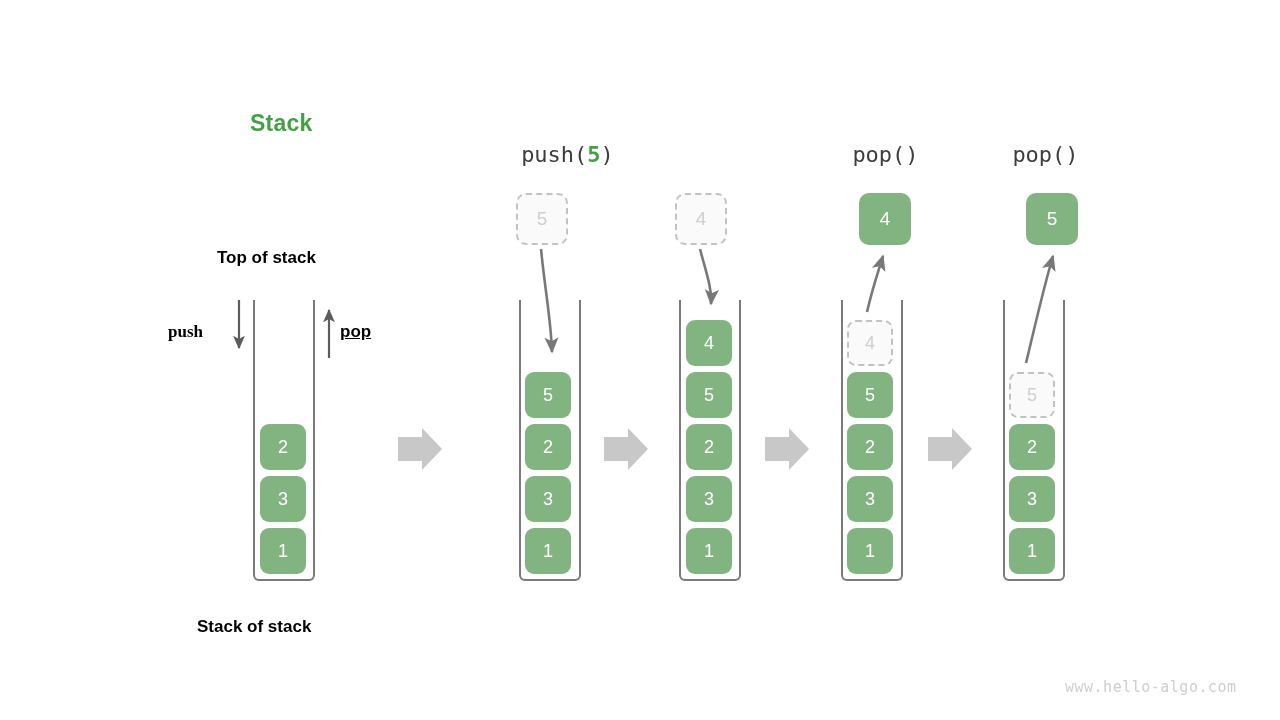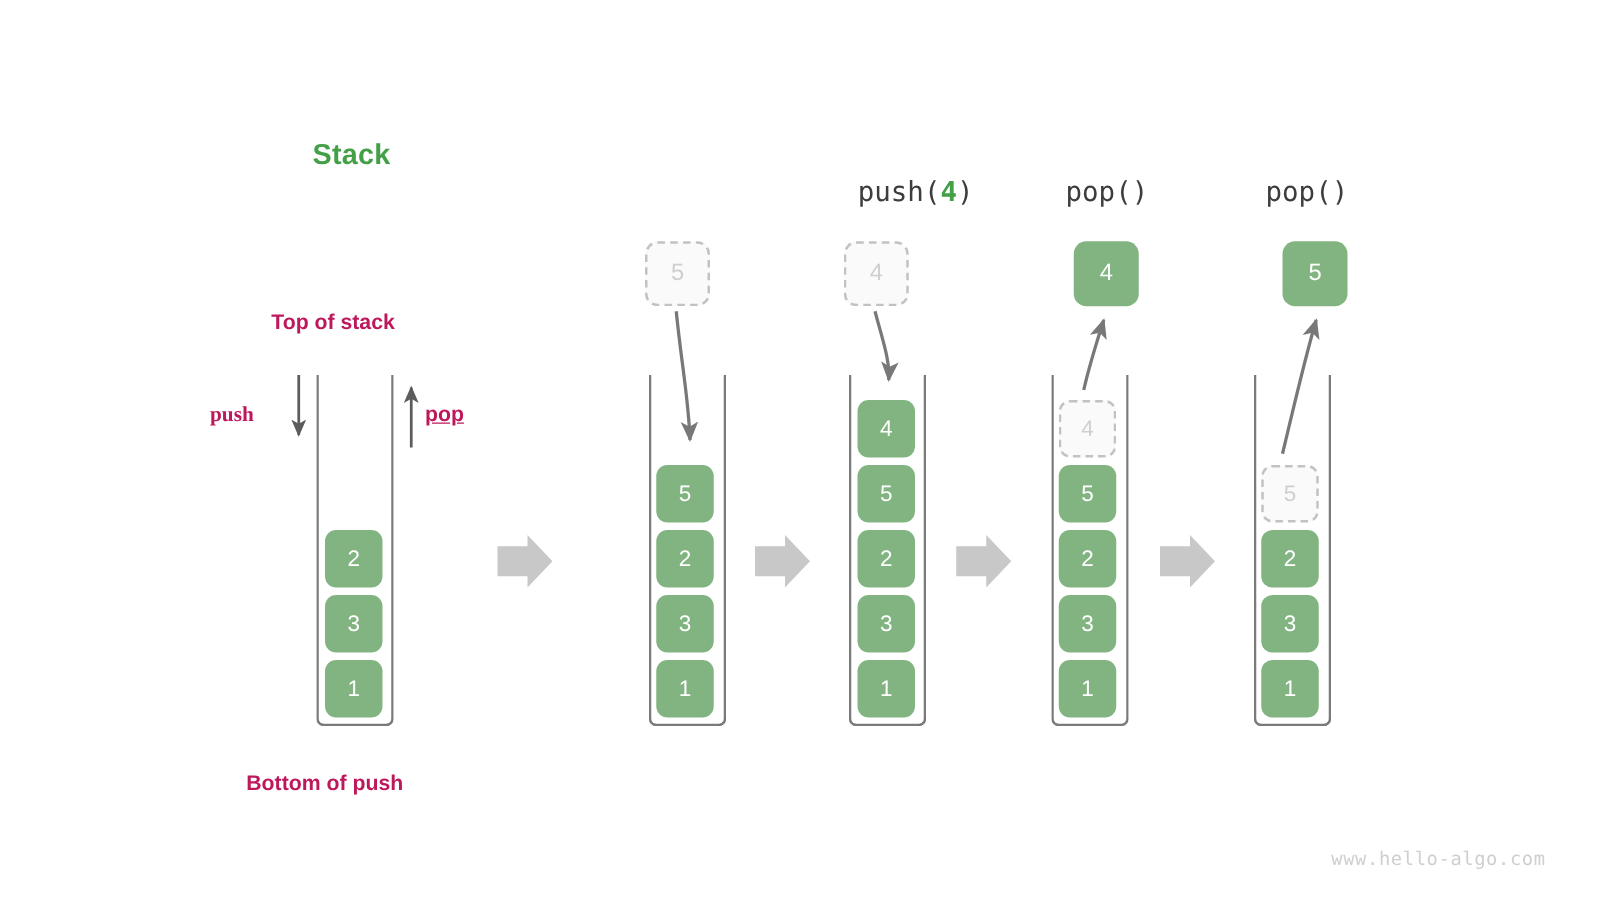--- a/index.html
+++ b/index.html
@@ -29,21 +29,21 @@
     font-weight: bold;
     color: #43a047;
     letter-spacing: 0.2px;
     white-space: nowrap;
   }
 
   
   .label-bold {
     font-size: 17px;
     font-weight: bold;
-    color: #be185d;
+    color: #000000;
     white-space: nowrap;
   }
 
   
   .op-caption {
     font-family: "DejaVu Sans Mono", monospace;
     font-size: 22px;
     color: #3d3d3d;
     white-space: nowrap;
     text-align: center;
@@ -117,30 +117,30 @@
 </style>
 </head>
 <body>
 
 <div id="canvas">
 
   <div class="abs title" style="left:250px; top:110px;">Stack</div>
 
   <div class="abs label-bold" style="left:217px; top:248px;">Top of stack</div>
 
-  <div class="abs label-bold" style="left:197px; top:617px;">Bottom of push</div>
+  <div class="abs label-bold" style="left:197px; top:617px;">Stack of stack</div>
 
   <div class="abs label-bold" style="left:168px; top:322px;font-family:Liberation Serif, serif;">push</div>
 
   <div class="abs label-bold" style="left:340px; top:322px;text-decoration:underline;">pop</div>
 
-
-  <div class="abs op-caption" style="left:655px; top:142px; width:155px;">
-    <span>push(</span><span class="arg">4</span><span>)</span>
+  <div class="abs op-caption" style="left:490px; top:142px; width:155px;">
+    <span>push(</span><span class="arg">5</span><span>)</span>
   </div>
+
 
   <div class="abs op-caption" style="left:808px; top:142px; width:155px;">
     <span>pop(</span><span class="arg"></span><span>)</span>
   </div>
 
   <div class="abs op-caption" style="left:968px; top:142px; width:155px;">
     <span>pop(</span><span class="arg"></span><span>)</span>
   </div>
 
   <div class="stack-frame" style="left:253px; top:300px; width:62px; height:281px;"></div>

